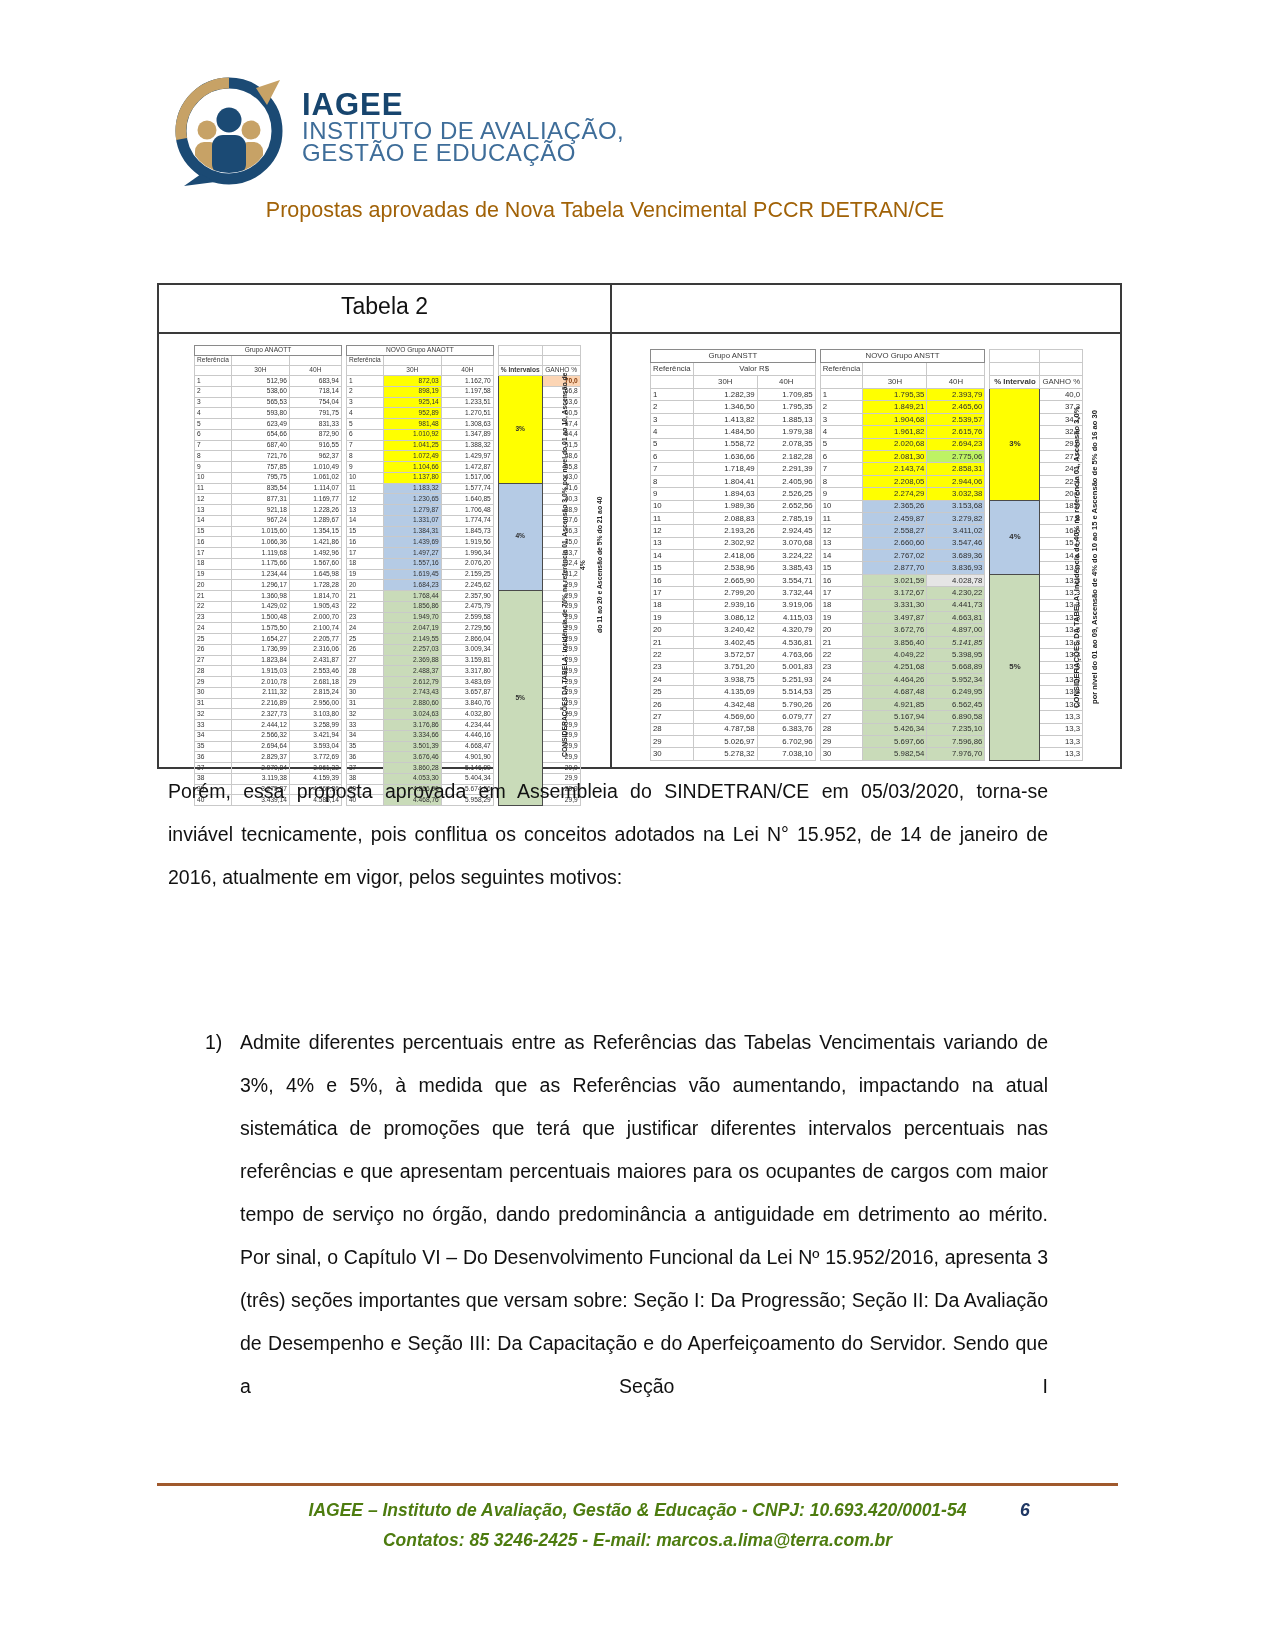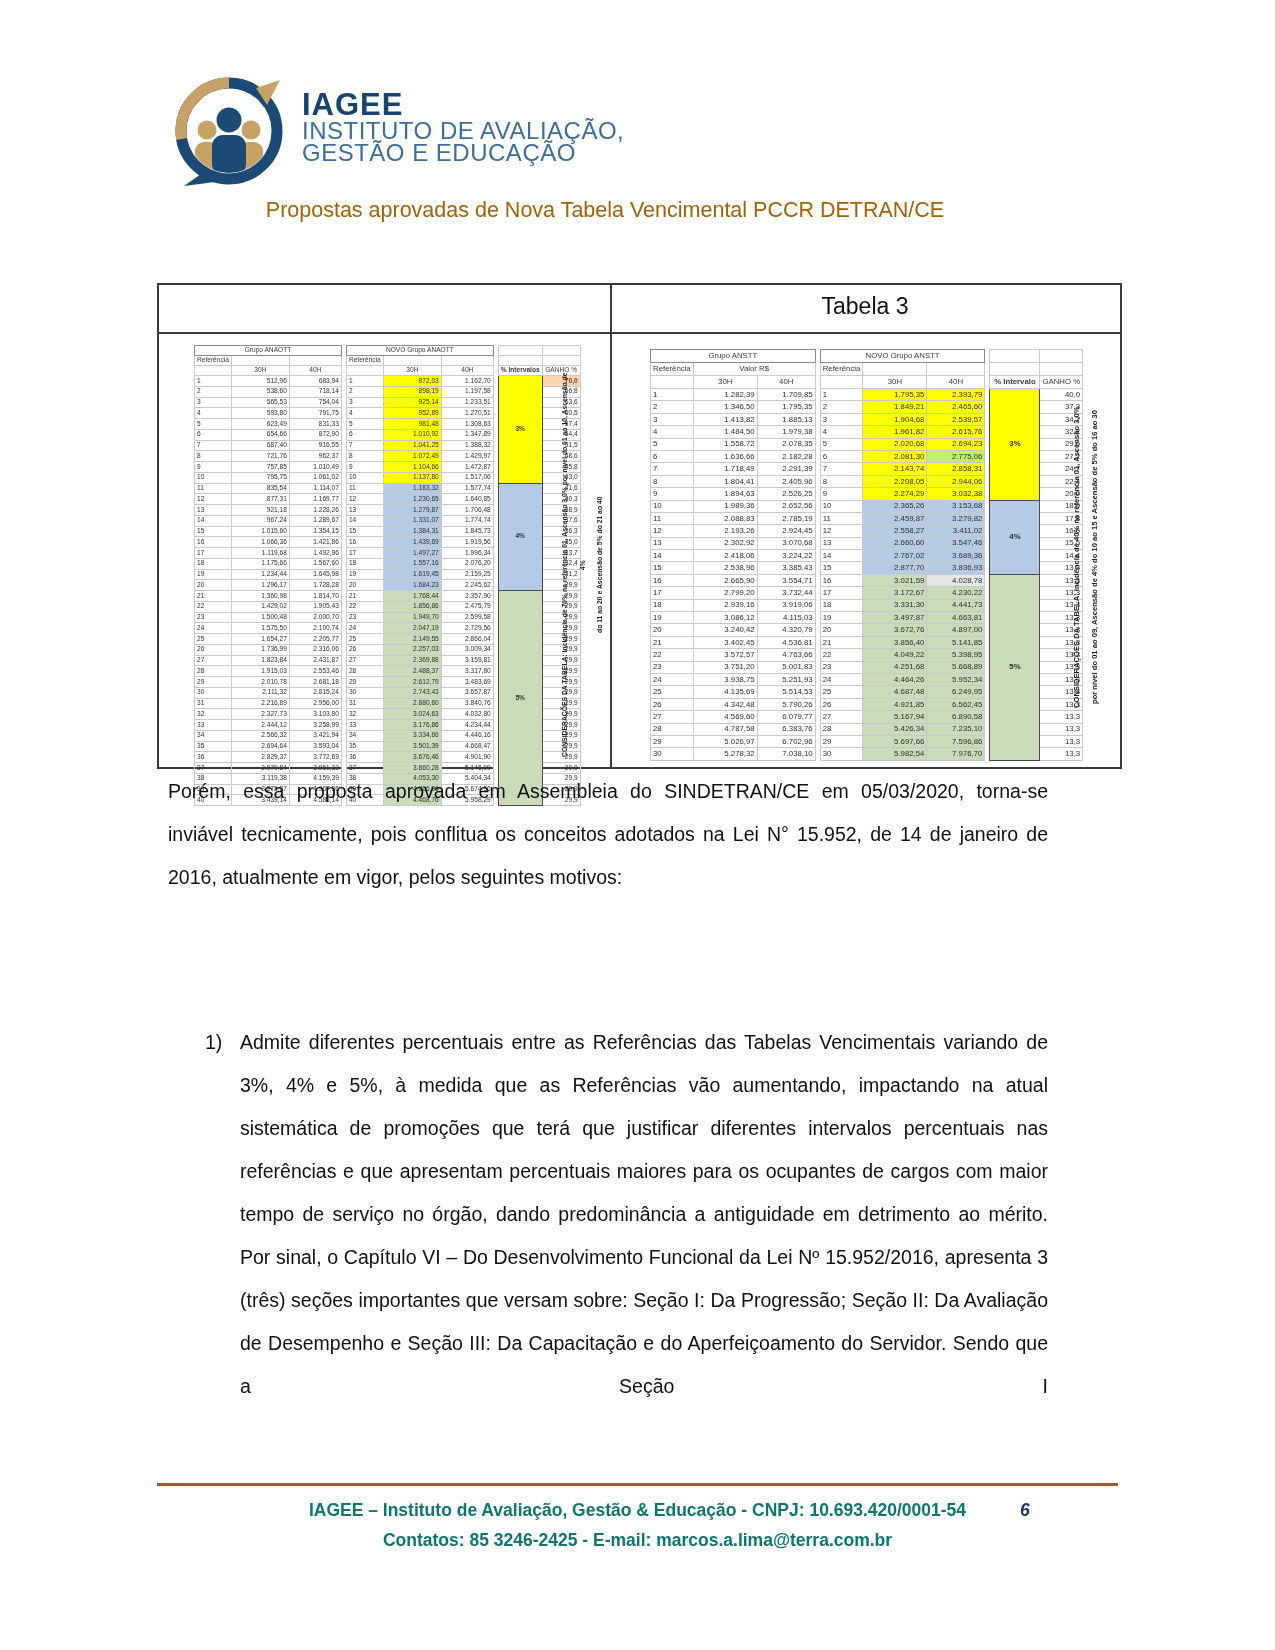--- a/index.html
+++ b/index.html
@@ -45,21 +45,21 @@
     font-weight:bold;color:#222;white-space:pre-line;text-align:center;
   }
   .notes-t2{left:397px;top:87px;height:386px;width:44px;font-size:6.8px;line-height:2.6;}
   .notes-t3{left:909px;top:102px;height:340px;width:44px;font-size:7.6px;line-height:2.4;}
   
   .para1{position:absolute;left:168px;top:770px;width:880px;font-size:19.5px;line-height:43px;text-align:justify;color:#111;}
   .item-number{position:absolute;left:205px;top:1021px;font-size:19.5px;line-height:43px;color:#111;}
   .item-text{position:absolute;left:240px;top:1021px;width:808px;font-size:19.5px;line-height:43px;text-align:justify;text-align-last:justify;color:#111;}
   
   .footer-rule{position:absolute;left:157px;top:1483px;width:961px;height:3px;background:#A0592C;}
-  .footer-line{position:absolute;left:157px;width:961px;text-align:center;font-size:17.5px;font-weight:bold;color:#0f766e;}
+  .footer-line{position:absolute;left:157px;width:961px;text-align:center;font-size:17.5px;font-weight:bold;font-style:italic;color:#4d7c0f;}
   .fl1{top:1500px;}
   .fl2{top:1530px;}
   .page-number{position:absolute;left:1020px;top:1500px;font-size:17.5px;font-weight:bold;font-style:italic;color:#1F3864;}
 </style>
 </head>
 <body>
 
 <div class="logo">
   <svg width="118" height="118" viewBox="0 0 118 118">
     <circle cx="59" cy="59" r="48" fill="none" stroke="#1B4A74" stroke-width="11"></circle>
@@ -83,21 +83,21 @@
     <div class="logo-sub">INSTITUTO DE AVALIAÇÃO,</div>
     <div class="logo-sub">GESTÃO E EDUCAÇÃO</div>
   </div>
 </div>
 
 <div class="page-title">Propostas aprovadas de Nova Tabela Vencimental PCCR DETRAN/CE</div>
 
 <div class="tables-box">
   <div class="panel-titlebar"></div>
   <div class="panel-divider"></div>
-  <div class="panel-title pt-right">Tabela 3</div>
+  <div class="panel-title pt-left">Tabela 2</div>
 
   <table class="sheet t2" id="t2-table">
       <colgroup>
         <col style="width: 24px;">
         <col style="width: 58px;">
         <col style="width: 52px;">
         <col style="width: 5px;">
         <col style="width: 24px;">
         <col style="width: 58px;">
         <col style="width: 52px;">
@@ -854,21 +854,21 @@
           <td class="gap"></td>
           <td class="num">13,3</td>
         </tr>
         <tr>
           <td class="left">21</td>
           <td class="num">3.402,45</td>
           <td class="num">4.536,81</td>
           <td class="gap"></td>
           <td class="left">21</td>
           <td class="num" style="background: rgb(201, 219, 185);">3.856,40</td>
-          <td class="num" style="background: rgb(201, 219, 185);">5.141,85</td>
+          <td class="num" style="background: rgb(201, 219, 185); font-style: italic;">5.141,85</td>
           <td class="gap"></td>
           <td class="num">13,3</td>
         </tr>
         <tr>
           <td class="left">22</td>
           <td class="num">3.572,57</td>
           <td class="num">4.763,66</td>
           <td class="gap"></td>
           <td class="left">22</td>
           <td class="num" style="background: rgb(201, 219, 185);">4.049,22</td>

